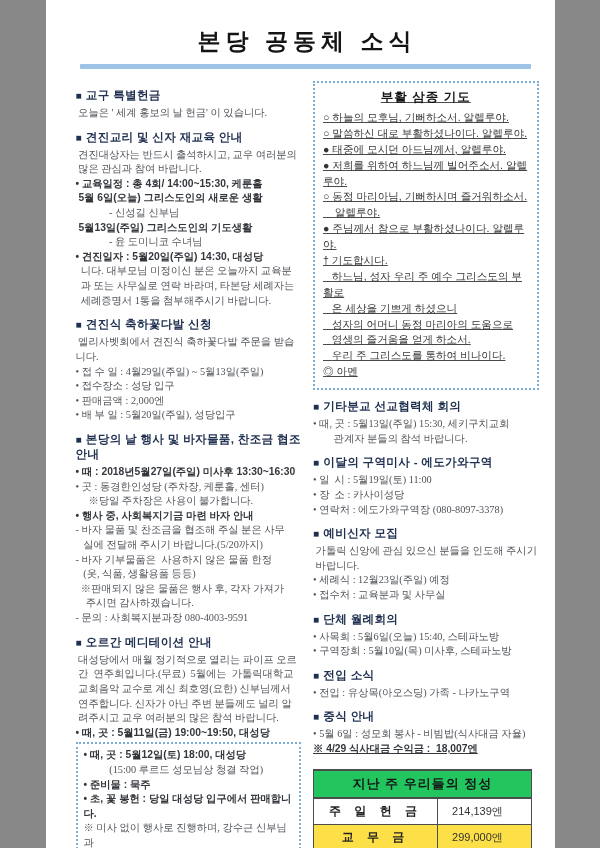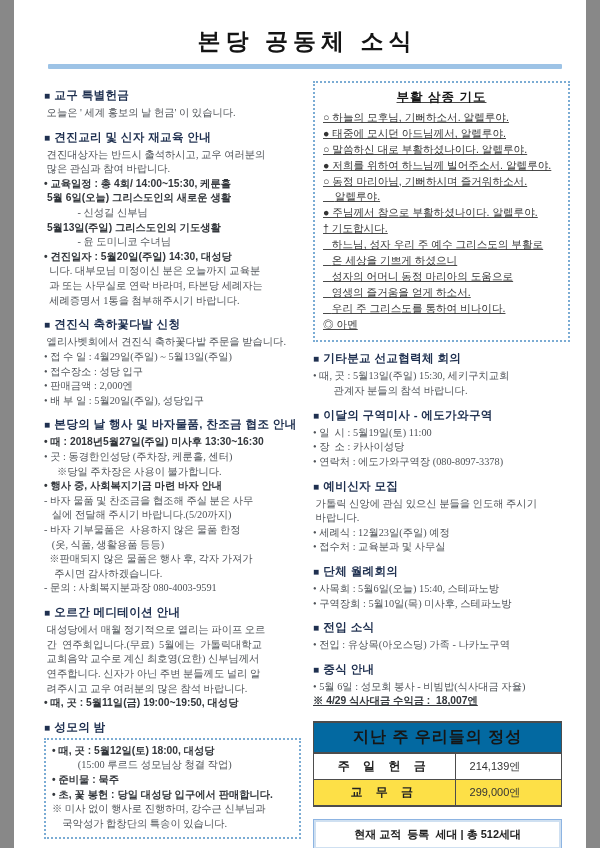--- a/index.html
+++ b/index.html
@@ -1,18 +1,18 @@
 <!DOCTYPE html>
 <html><head>
 <meta charset="utf-8">
 <style>
   * { margin:0; padding:0; box-sizing:border-box; }
   html,body { background:#888; }
   .page {
-    width:572px; height:848px; background:#ffffff; margin:0 auto;
+    width:509px; height:848px; background:#ffffff; margin:0 auto;
     font-family:"Liberation Serif", serif; color:#4a4a4a; overflow:hidden;
     padding:26px 16px 10px 30px; position:relative;
   }
   .doc-title {
     text-align:center; font-family:"Liberation Sans", sans-serif;
     font-weight:bold; font-size:23px; color:#141414; letter-spacing:5px;
   }
   .title-rule {
     height:5px; background:#9dc3e6; margin:7px 8px 10px 4px; border-radius:1px;
   }
@@ -42,21 +42,21 @@
     margin-bottom:4px; letter-spacing:1px;
   }
   .prayer-box .lines { font-size:10.6px; line-height:1.5; }
   .prayer-box .lines .ln { color:#343434; font-family:"Liberation Sans", sans-serif; }
   .offering-table {
     width:97%; border-collapse:collapse; margin-top:12px;
     font-family:"Liberation Sans", sans-serif;
   }
   .offering-table th, .offering-table td { border:1.5px solid #4d4d4d; padding:4px 6px; }
   .offering-table th {
-    background:#0369a1; font-size:16px; color:#161616; letter-spacing:1px;
+    background:#22c55e; font-size:13px; color:#161616; letter-spacing:1px;
     border-bottom:2px solid #4d4d4d; border-top:2.5px solid #4d4d4d;
   }
   .offering-table td.lbl {
     width:57%; text-align:center; font-weight:bold; font-size:12px;
     color:#222; letter-spacing:5px;
   }
   .offering-table td.amt { font-size:11px; color:#333; padding-left:14px; }
   .offering-table tr.shade td { background:#fde047; }
   .offering-table { border-bottom:2.5px solid #4d4d4d; }
   .stats-box {
@@ -136,41 +136,40 @@
             <div class="ln"> 대성당에서 매월 정기적으로 열리는 파이프 오르</div>
             <div class="ln"> 간  연주회입니다.(무료)  5월에는  가톨릭대학교</div>
             <div class="ln"> 교회음악 교수로 계신 최호영(요한) 신부님께서</div>
             <div class="ln"> 연주합니다. 신자가 아닌 주변 분들께도 널리 알</div>
             <div class="ln"> 려주시고 교우 여러분의 많은 참석 바랍니다.</div>
             <div class="ln b">• 때, 곳 : 5월11일(금) 19:00~19:50, 대성당</div>
           </div>
       </section>
 
       <section>
-        <h3 class="sec-h"><span class="sq">■</span><span>성모의 밤</span></h3>
         <div class="lines dotted-box">
             <div class="ln b">• 때, 곳 : 5월12일(토) 18:00, 대성당</div>
             <div class="ln">          (15:00 루르드 성모님상 청결 작업)</div>
             <div class="ln b">• 준비물 : 묵주</div>
             <div class="ln b">• 초, 꽃 봉헌 : 당일 대성당 입구에서 판매합니다.</div>
             <div class="ln">※ 미사 없이 행사로 진행하며, 강수근 신부님과</div>
             <div class="ln">    국악성가 합창단의 특송이 있습니다.</div>
           </div>
       </section>
 
     </div>
 
     <div class="col">
 
       <div class="prayer-box">
         <div class="prayer-title">부활 삼종 기도</div>
         <div class="lines">
             <div class="ln">○ 하늘의 모후님, 기뻐하소서. 알렐루야.</div>
+            <div class="ln">○ 말씀하신 대로 부활하셨나이다. 알렐루야.</div>
             <div class="ln">● 태중에 모시던 아드님께서, 알렐루야.</div>
-            <div class="ln">○ 말씀하신 대로 부활하셨나이다. 알렐루야.</div>
             <div class="ln">● 저희를 위하여 하느님께 빌어주소서. 알렐루야.</div>
             <div class="ln">○ 동정 마리아님, 기뻐하시며 즐거워하소서.</div>
             <div class="ln">    알렐루야.</div>
             <div class="ln">● 주님께서 참으로 부활하셨나이다. 알렐루야.</div>
             <div class="ln">† 기도합시다.</div>
             <div class="ln">   하느님, 성자 우리 주 예수 그리스도의 부활로</div>
             <div class="ln">   온 세상을 기쁘게 하셨으니</div>
             <div class="ln">   성자의 어머니 동정 마리아의 도움으로</div>
             <div class="ln">   영생의 즐거움을 얻게 하소서.</div>
             <div class="ln">   우리 주 그리스도를 통하여 비나이다.</div>

